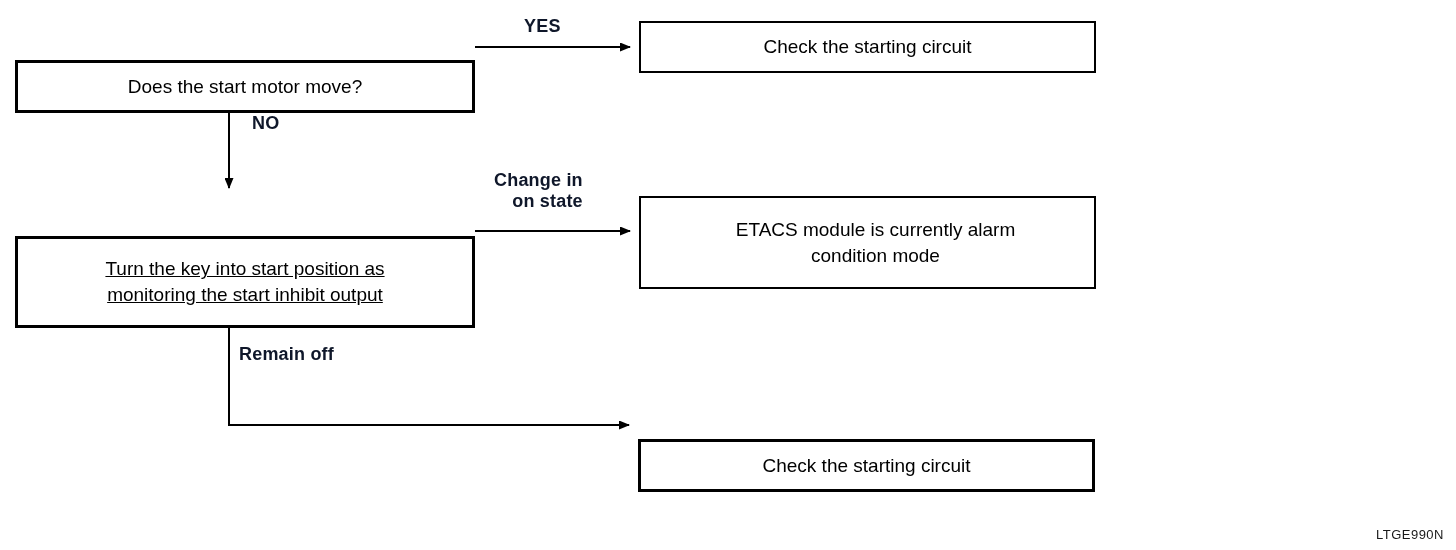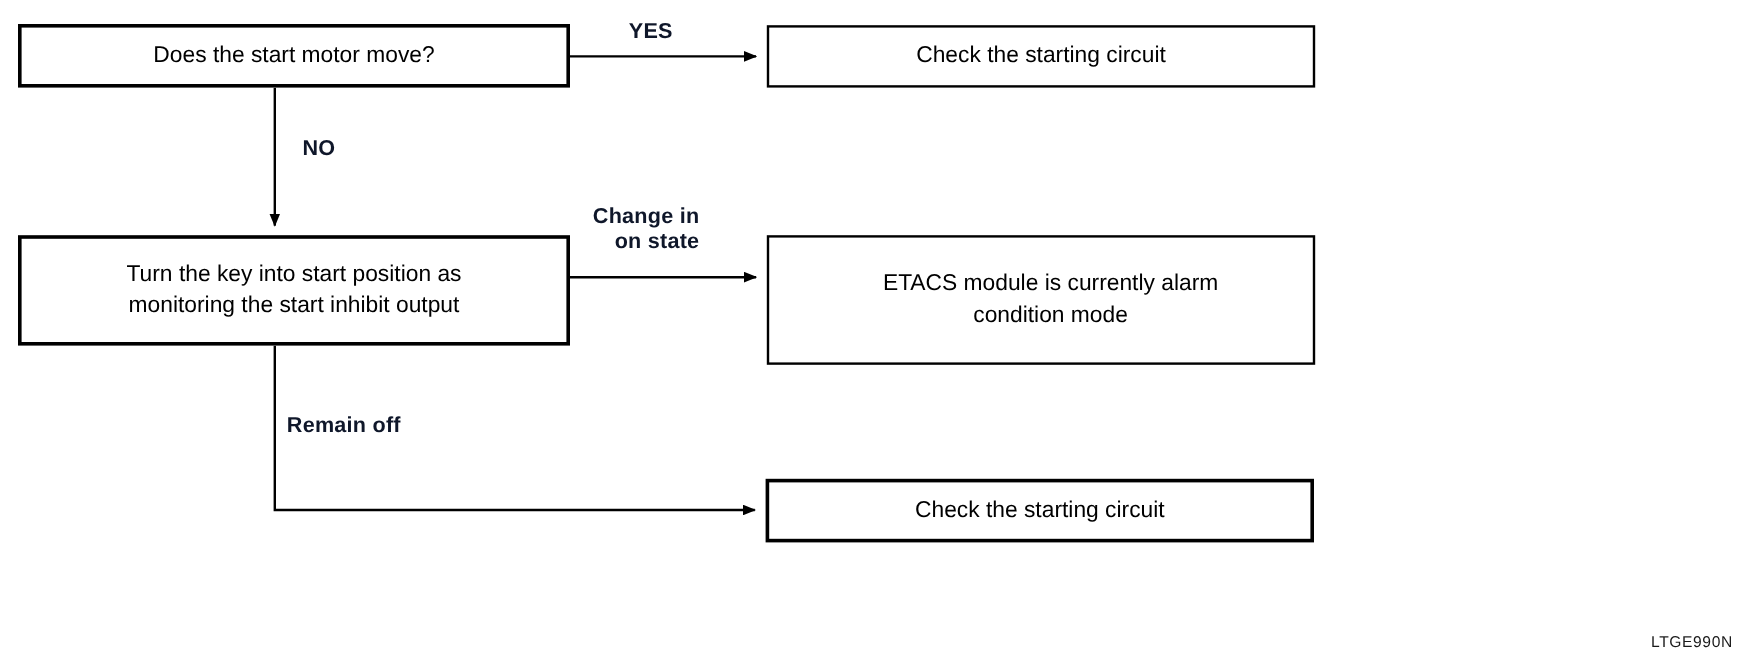--- a/index.html
+++ b/index.html
@@ -31,34 +31,35 @@
     font-size: 19px;
     color: #000000;
     white-space: pre-line;
     padding: 2px 8px;
   }
   .node.thin {
     border-width: 2px;
   }
   .node.heavy {
     border-width: 3px;
+    margin-top: 40px;
   }
   
   #node-start-motor {
     left: 15px;  top: 20px;  width: 460px;  height: 53px;
   }
   #node-turn-key {
-    left: 15px;  top: 196px; width: 460px;  height: 92px;
+    left: 15px;  top: 196px; width: 460px;  height: 92px; text-decoration: underline;
   }
   
   #node-check-circuit-yes {
     left: 639px; top: 21px;  width: 457px;  height: 52px;
   }
   #node-etacs {
-    left: 639px; top: 196px; width: 457px;  height: 108px; padding-left: 24px;
+    left: 639px; top: 196px; width: 457px;  height: 93px; padding-left: 24px;
   }
   #node-check-circuit-remain {
     left: 638px; top: 399px; width: 457px;  height: 53px;
   }
 
   
   .edge-label {
     position: absolute;
     font-size: 18px;
     font-weight: bold;

